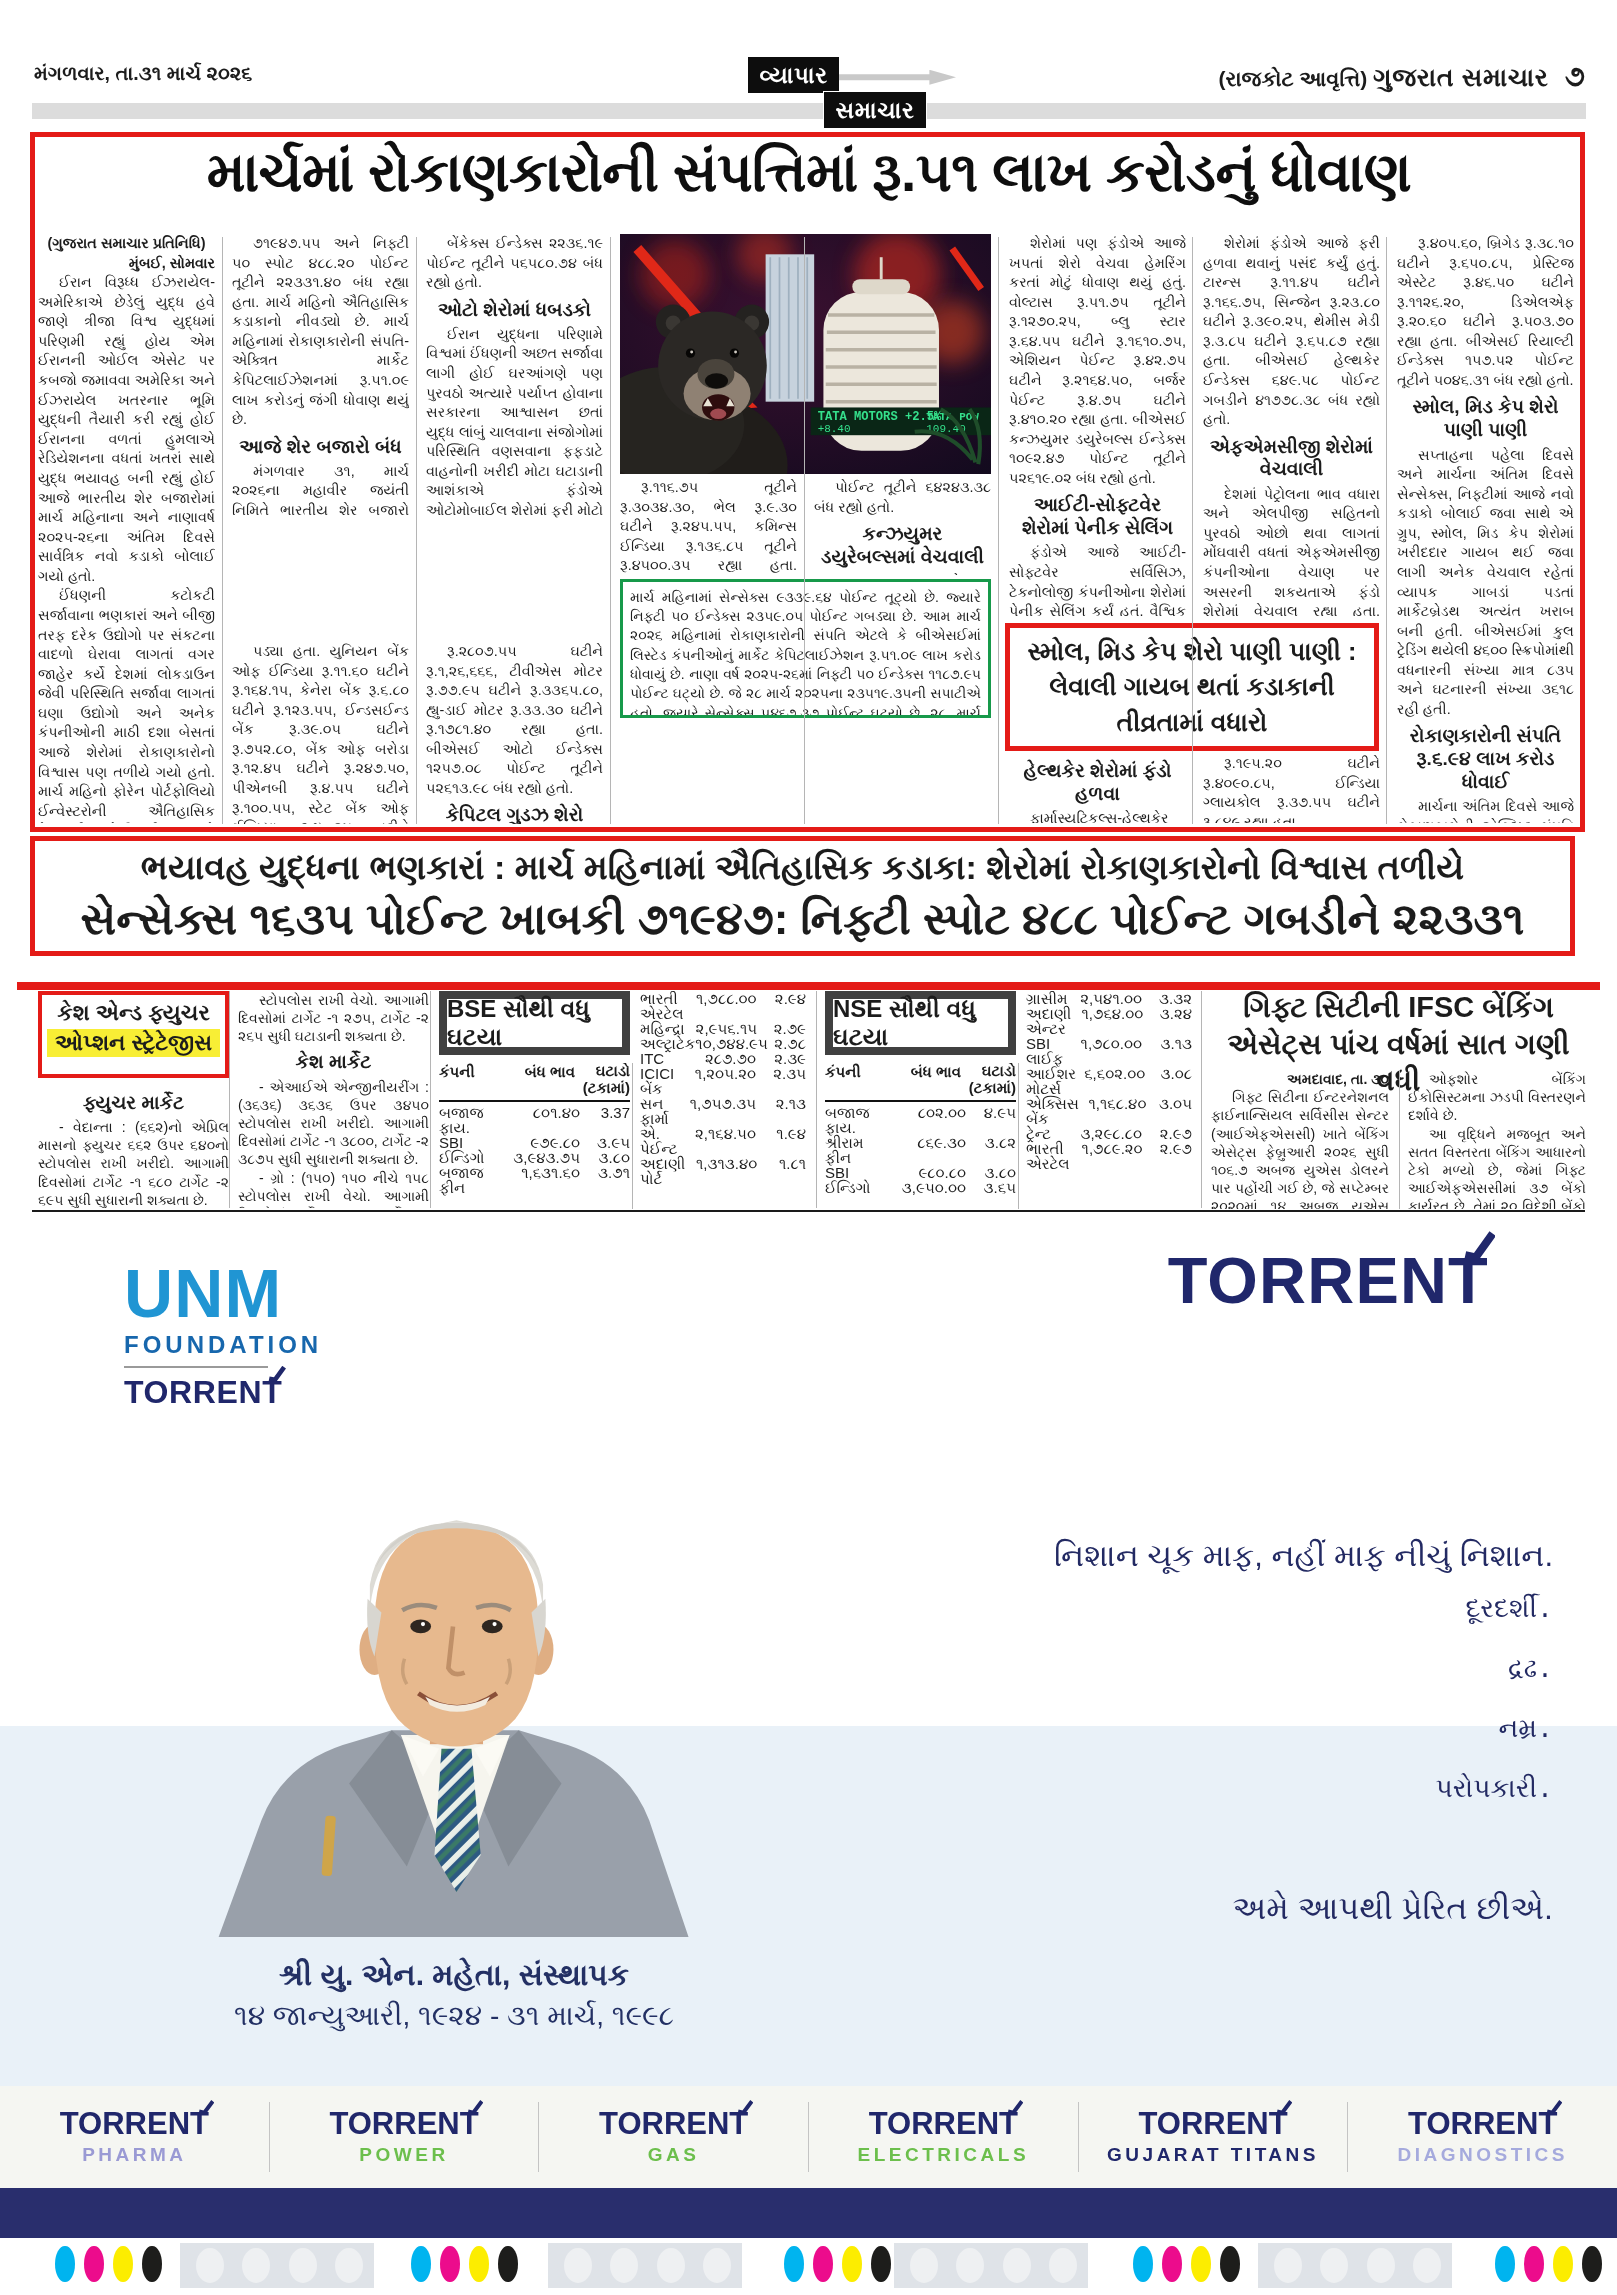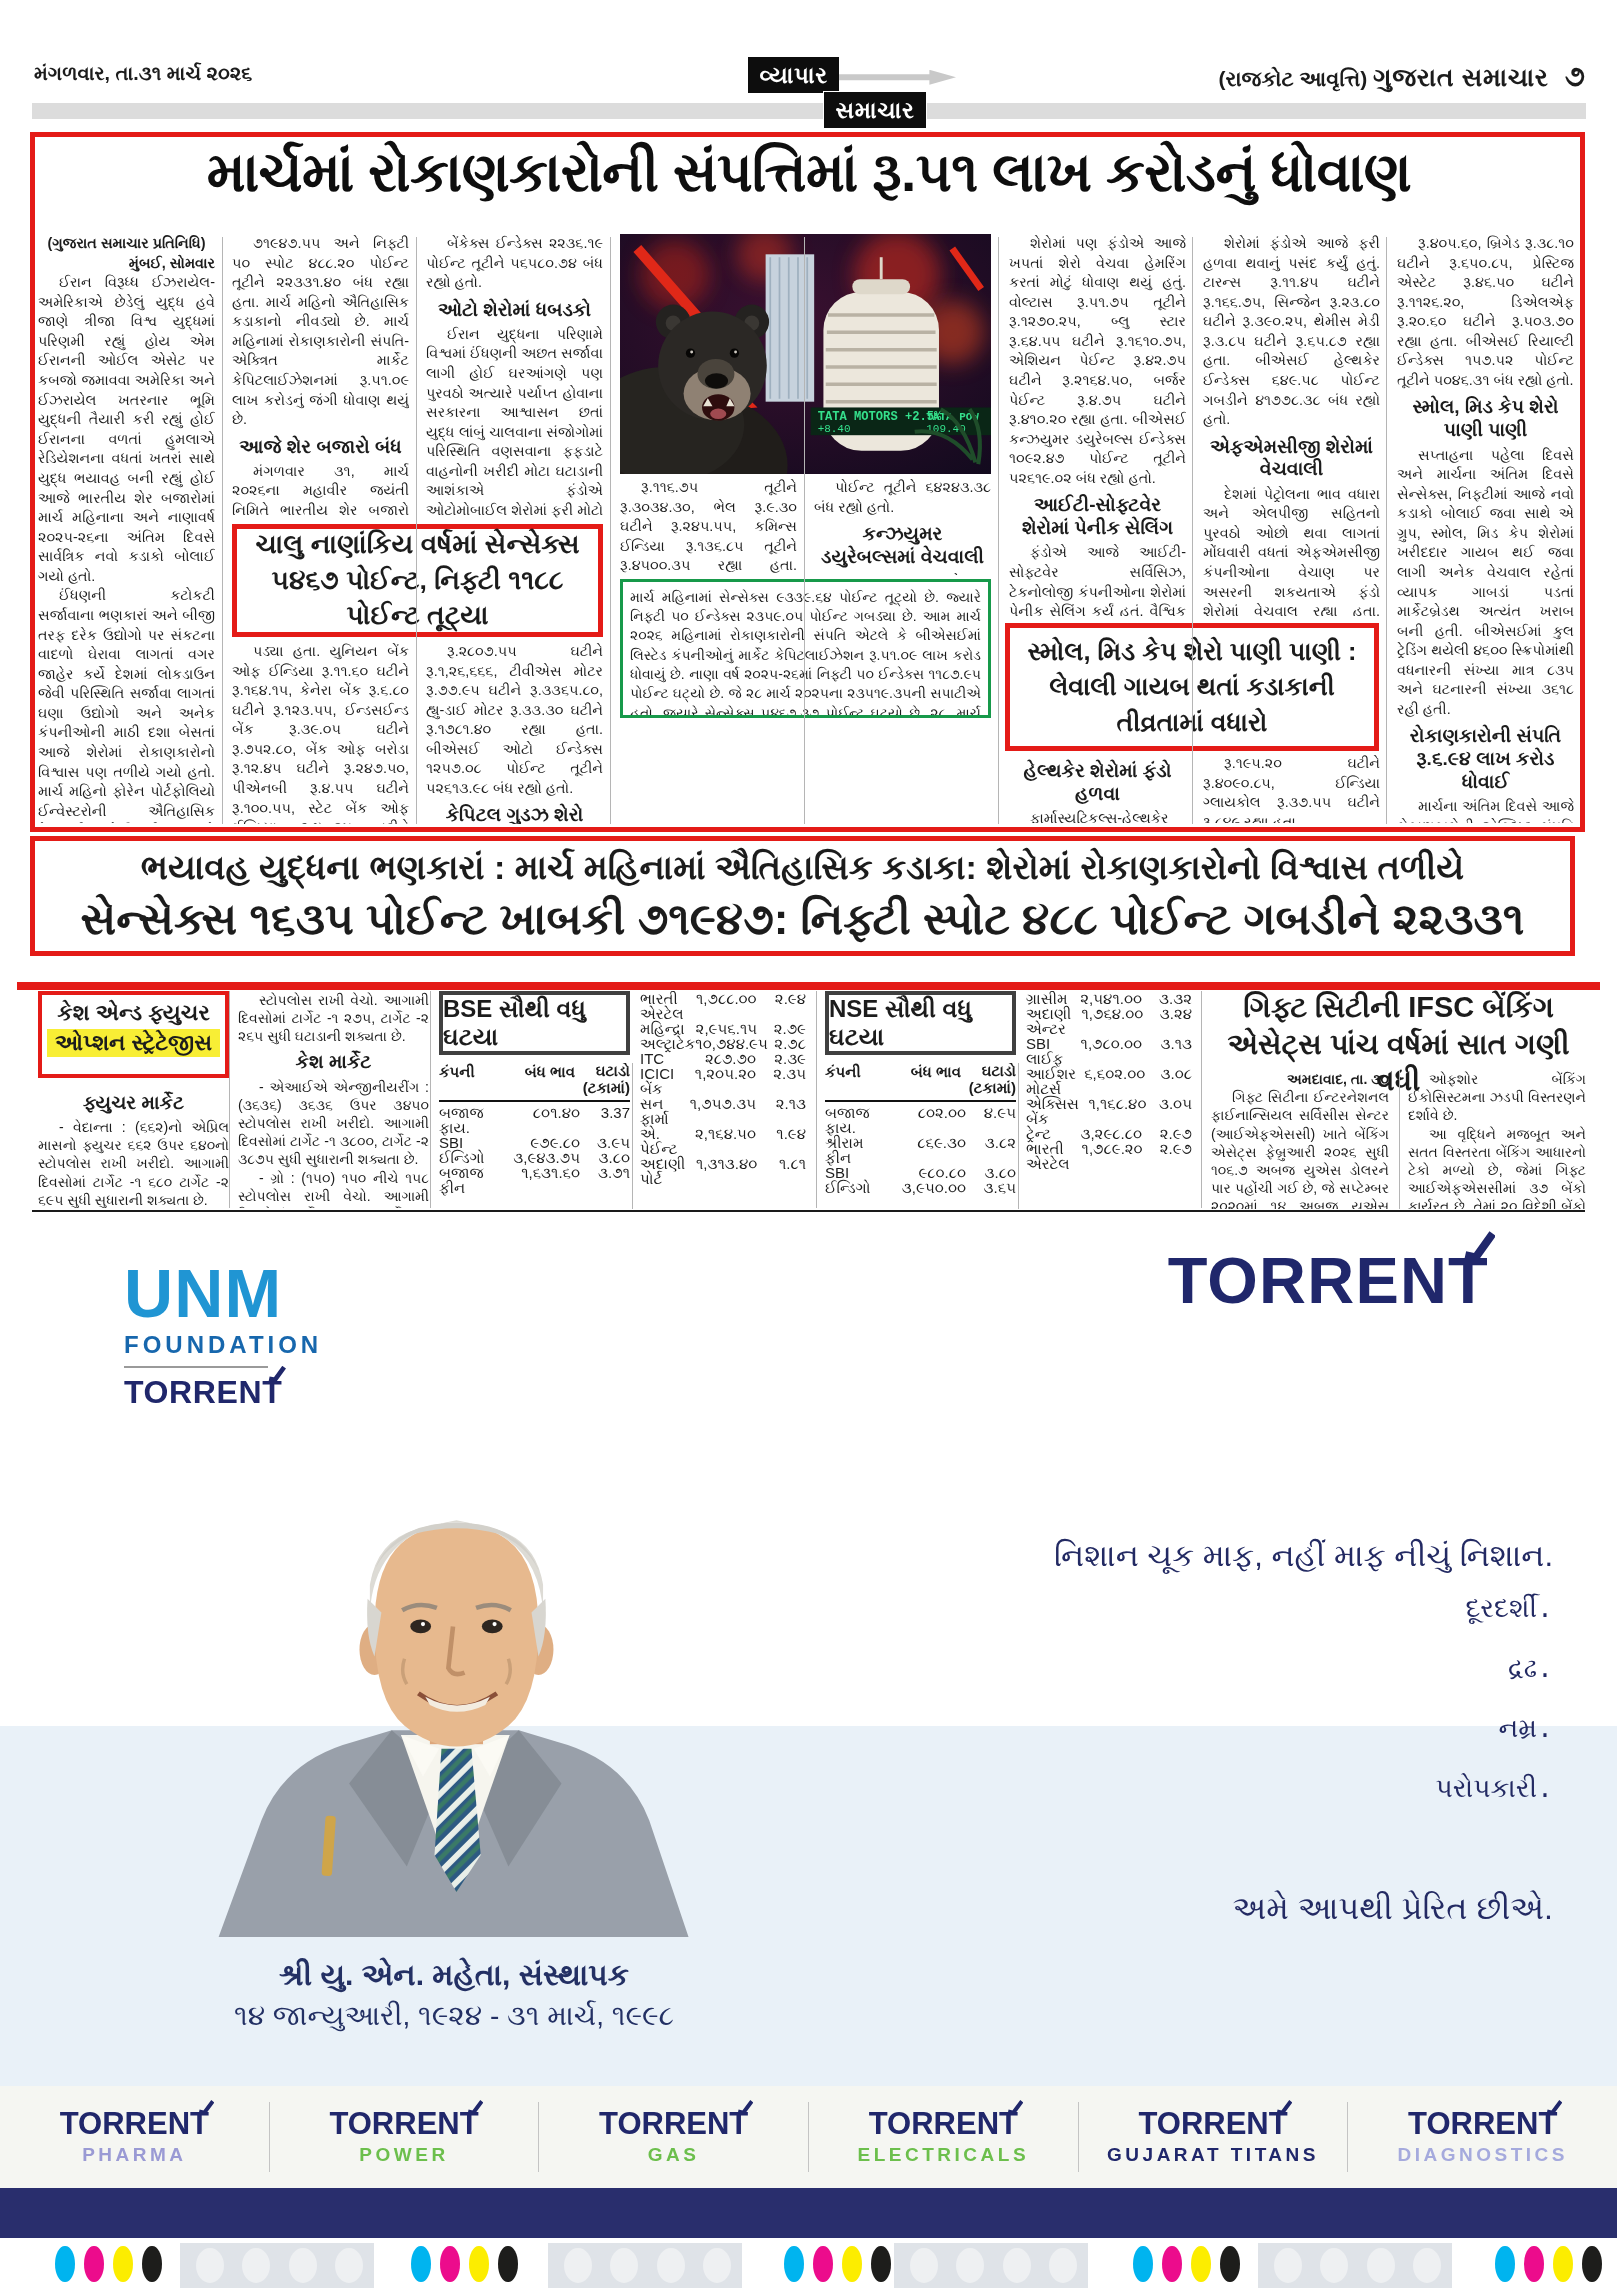--- a/index.html
+++ b/index.html
@@ -49,21 +49,21 @@
     text-align:center;padding-top:7px;}
   .banner .l1{font-size:34px;font-weight:900;}
   .banner .l2{font-size:44px;font-weight:900;margin-top:5.8px;}
   .red-rule{left:17.3px;top:982px;width:1583px;height:8px;background:#e41b17;}
   
   .strat-box{left:38px;top:991px;width:191px;height:87px;border:4px solid #e41b17;box-sizing:border-box;
     text-align:center;padding-top:4.6px;}
   .strat-box .t1{font-size:22px;font-weight:900;}
   .strat-box .t2{display:inline-block;background:#f8ee35;font-size:22px;font-weight:900;
     padding:1.2px 8px;margin-top:3.5px;}
-  .tbl-title{border:4px solid #404040;box-sizing:border-box;font-size:24px;font-weight:900;
+  .tbl-title{border:8px solid #404040;box-sizing:border-box;font-size:24px;font-weight:900;
     display:flex;align-items:center;justify-content:center;}
   .trow{display:flex;font-size:15px;line-height:1.0;margin:0;padding:0 0;}
   .trow .tn{flex:1;text-align:left;}
   .trow .tp{width:74px;text-align:right;}
   .trow .tc{width:50px;text-align:right;}
   .thead{display:flex;font-weight:800;font-size:15px;border-bottom:2.3px solid #111;padding-bottom:3.5px;margin-bottom:3.5px;}
   .thead .tn{flex:1;}
   .thead .tp{width:74px;text-align:right;}
   .thead .tc{width:55px;text-align:right;line-height:1.1;}
   .gift-head{left:1211px;top:989px;width:375px;text-align:center;font-size:29px;font-weight:900;line-height:1.26;}
@@ -222,21 +222,20 @@
         <ellipse cx="170" cy="311" rx="14" ry="9" fill="#a04a50"></ellipse>
         <circle cx="122" cy="206" r="8" fill="#070605"></circle>
           <circle cx="198" cy="206" r="8" fill="#070605"></circle>
         <circle cx="124" cy="204" r="2.5" fill="#cfcac2"></circle>
           <circle cx="200" cy="204" r="2.5" fill="#cfcac2"></circle>
       </g>
       <path d="M610,390 q-45,-55 -100,-48 M615,395 q-20,-70 -60,-92 M620,398 q10,-60 -15,-95" stroke="#1f4d2a" stroke-width="7" fill="none"></path>
     </svg>
   </div>
 
-  <div class="abs red-box-s">ચાલુ નાણાંકિય વર્ષમાં સેન્સેક્સ ૫૪૬૭ પોઈન્ટ, નિફ્ટી ૧૧૮૮ પોઈન્ટ તૂટ્યા</div>
   <div class="abs green-box">
     <div class="gbody">માર્ચ મહિનામાં સેન્સેક્સ ૯૩૩૯.૬૪ પોઈન્ટ તૂટ્યો છે. જ્યારે નિફ્ટી ૫૦ ઈન્ડેક્સ ૨૩૫૯.૦૫ પોઈન્ટ ગબડ્યા છે. આમ માર્ચ ૨૦૨૬ મહિનામાં રોકાણકારોની સંપતિ એટલે કે બીએસઈમાં લિસ્ટેડ કંપનીઓનું માર્કેટ કેપિટલાઈઝેશન રૂ.૫૧.૦૯ લાખ કરોડ ધોવાયું છે. નાણા વર્ષ ૨૦૨૫-૨૬માં નિફ્ટી ૫૦ ઈન્ડેક્સ ૧૧૮૭.૯૫ પોઈન્ટ ઘટ્યો છે. જે ૨૮ માર્ચ ૨૦૨૫ના ૨૩૫૧૯.૩૫ની સપાટીએ હતો. જયારે સેન્સેક્સ ૫૪૬૭.૩૭ પોઈન્ટ ઘટ્યો છે. ૨૮, માર્ચ ૨૦૨૫ના સેન્સેક્સ ૭૭૪૧૪.૯૨ની સપાટીએ હતો. એક વર્ષમાં માર્કેટ કેપિટલાઈઝેશન પણ હતું, ત્યાંને ત્યાં જે ૨૮, માર્ચ ૨૦૨૫ના ૪૧૨.૮૭ લાખ કરોડ રહ્યું હતું. જે આજે ૩૦, માર્ચ ૨૦૨૬ના રૂ.૪૧૨.૪૧ લાખ કરોડ રહ્યું છે.</div>
   </div>
   <div class="abs red-box-w">સ્મોલ, મિડ કેપ શેરો પાણી પાણી : લેવાલી ગાયબ થતાં કડાકાની તીવ્રતામાં વધારો</div>
 
   <div class="abs banner">
     <div class="l1">ભયાવહ યુદ્ધના ભણકારાં : માર્ચ મહિનામાં ઐતિહાસિક કડાકા: શેરોમાં રોકાણકારોનો વિશ્વાસ તળીયે</div>
     <div class="l2">સેન્સેક્સ ૧૬૩૫ પોઈન્ટ ખાબકી ૭૧૯૪૭: નિફ્ટી સ્પોટ ૪૮૮ પોઈન્ટ ગબડીને ૨૨૩૩૧</div>
   </div>
   <div class="abs red-rule"></div>

